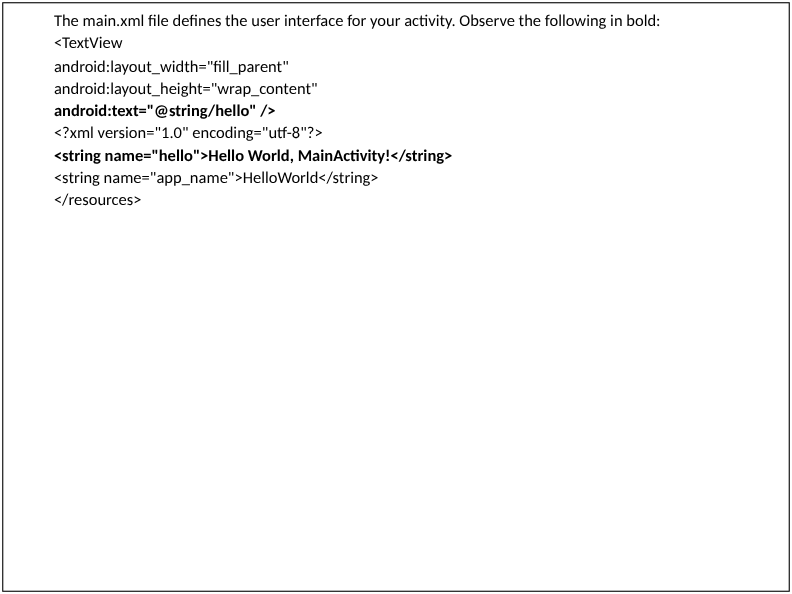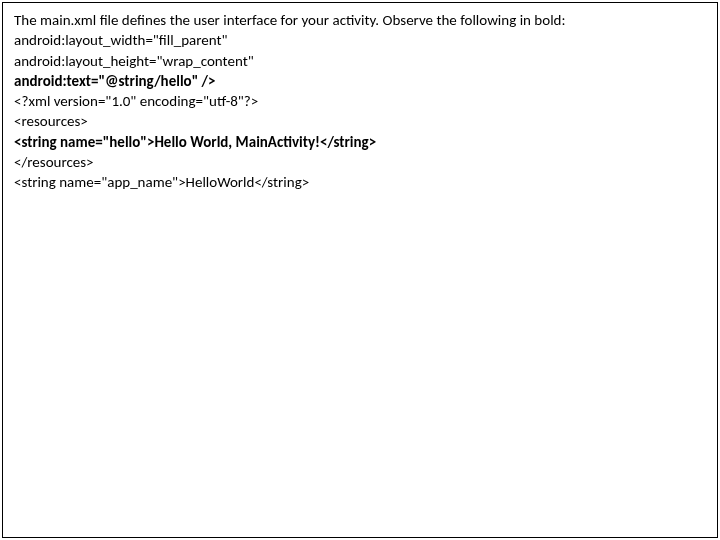--- a/index.html
+++ b/index.html
@@ -16,32 +16,33 @@
     }
     .border {
       position: absolute;
       top: 2px; left: 2px; right: 2px; bottom: 2px;
       border: 1px solid #000;
       pointer-events: none;
     }
     .content {
       position: relative;
       padding: 2px 4px;
+      margin-left: 35px;
     }
     .line { display: block; }
     .bold { font-weight: 700; }
   </style>
 </head>
 <body>
 
 <div class="border"></div>
 
 <div class="content">
   <span class="line">The main.xml file defines the user interface for your activity. Observe the following in bold:</span>
+  <span class="line">&lt;TextView</span>
   <span class="line">android:layout_width="fill_parent"</span>
   <span class="line">android:layout_height="wrap_content"</span>
   <span class="line bold">android:text="@string/hello" /&gt;</span>
   <span class="line">&lt;?xml version="1.0" encoding="utf-8"?&gt;</span>
-  <span class="line">&lt;resources&gt;</span>
   <span class="line bold">&lt;string name="hello"&gt;Hello World, MainActivity!&lt;/string&gt;</span>
+  <span class="line">&lt;string name="app_name"&gt;HelloWorld&lt;/string&gt;</span>
   <span class="line">&lt;/resources&gt;</span>
-  <span class="line">&lt;string name="app_name"&gt;HelloWorld&lt;/string&gt;</span>
 </div>
 
 </body></html>

